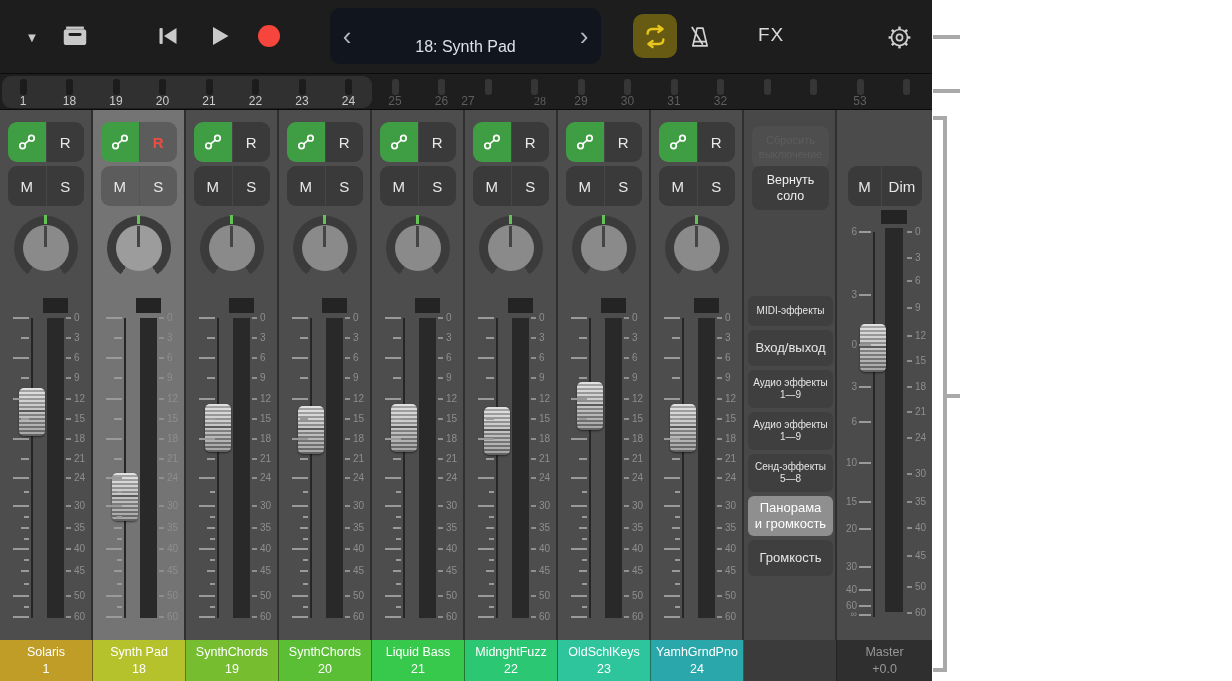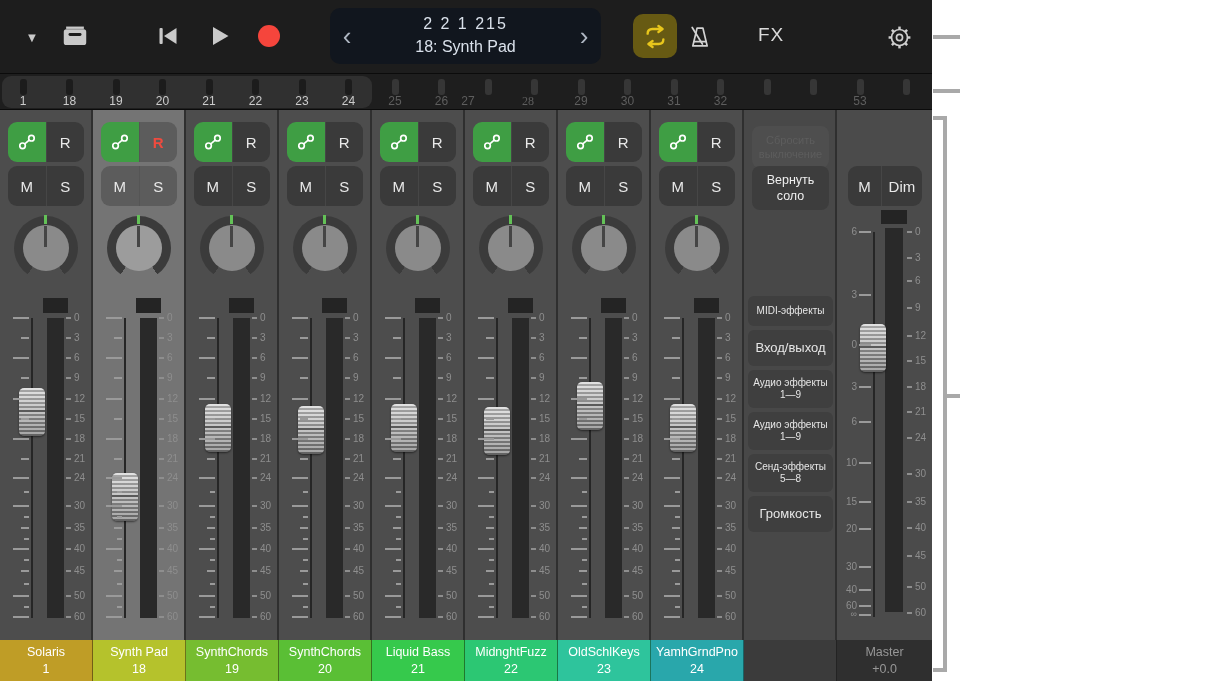--- a/index.html
+++ b/index.html
@@ -129,21 +129,20 @@
       <div class="tb" style="left:208px;top:25px;width:24px;height:22px;">
         <svg width="20" height="22" viewBox="0 0 20 22">
           <path d="M3 2 L18.5 11 L3 20 Z" fill="#c9c9c9"></path>
         </svg>
       </div>
       <div class="recdot"></div>
 
       <div class="lcd">
         <div class="chev" style="left:2px;">‹</div>
         <div class="chev" style="right:2px;">›</div>
-        <div class="pos">2 2 1 215</div>
         <div class="trk">18: Synth Pad</div>
       </div>
 
       <div class="loopbtn">
         <svg width="27" height="27" viewBox="0 0 24 24" fill="none" stroke="#e8c61c" stroke-width="2.1" stroke-linecap="round" stroke-linejoin="round">
           <path d="M5 9.5 q0-4.2 4.2-4.2 h8.3"></path>
           <path d="M14.6 2.6 L18.3 5.3 L14.6 8"></path>
           <path d="M19 14.5 q0 4.2-4.2 4.2 H6.5"></path>
           <path d="M9.4 16.0 L5.7 18.7 L9.4 21.4"></path>
         </svg>
@@ -192,21 +191,21 @@
         <div class="rlabel on" style="left: 302px;">23</div>
         <div class="rtick on" style="left: 345px;"></div>
         <div class="rlabel on" style="left: 348.5px;">24</div>
         <div class="rtick off" style="left: 391.5px;"></div>
         <div class="rlabel off" style="left: 395px;">25</div>
         <div class="rtick off" style="left: 438px;"></div>
         <div class="rlabel off" style="left: 441.5px;">26</div>
         <div class="rtick off" style="left: 484.5px;"></div>
         <div class="rlabel off" style="left: 468px;">27</div>
         <div class="rtick off" style="left: 531px;"></div>
-        <div class="rlabel off" style="left: 528px; font-family: Liberation Serif, serif;">28</div>
+        <div class="rlabel off" style="left: 540px; font-family: Liberation Serif, serif;">28</div>
         <div class="rtick off" style="left: 577.5px;"></div>
         <div class="rlabel off" style="left: 581px;">29</div>
         <div class="rtick off" style="left: 624px;"></div>
         <div class="rlabel off" style="left: 627.5px;">30</div>
         <div class="rtick off" style="left: 670.5px;"></div>
         <div class="rlabel off" style="left: 674px;">31</div>
         <div class="rtick off" style="left: 717px;"></div>
         <div class="rlabel off" style="left: 720.5px;">32</div>
         <div class="rtick off" style="left: 763.5px;"></div>
         <div class="rtick off" style="left: 810px;"></div>
@@ -1153,20 +1152,24 @@
               <span>Аудио эффекты</span>
               <span>1—9</span>
             </div>
             <div class="psec small" style="height: 38px;">
               <span>Аудио эффекты</span>
               <span>1—9</span>
             </div>
             <div class="psec small" style="height: 38px;">
               <span>Сенд-эффекты</span>
               <span>5—8</span>
+            </div>
+            <div class="psec big selected" style="height: 40px;">
+              <span>Панорама</span>
+              <span>и громкость</span>
             </div>
             <div class="psec big" style="height: 36px;">
               <span>Громкость</span>
             </div>
           </div>
       </div>
 
       <div class="master-col" id="master-col">
         <div class="mgroup">
           <div class="btn" style="flex:0.45;">M</div>

